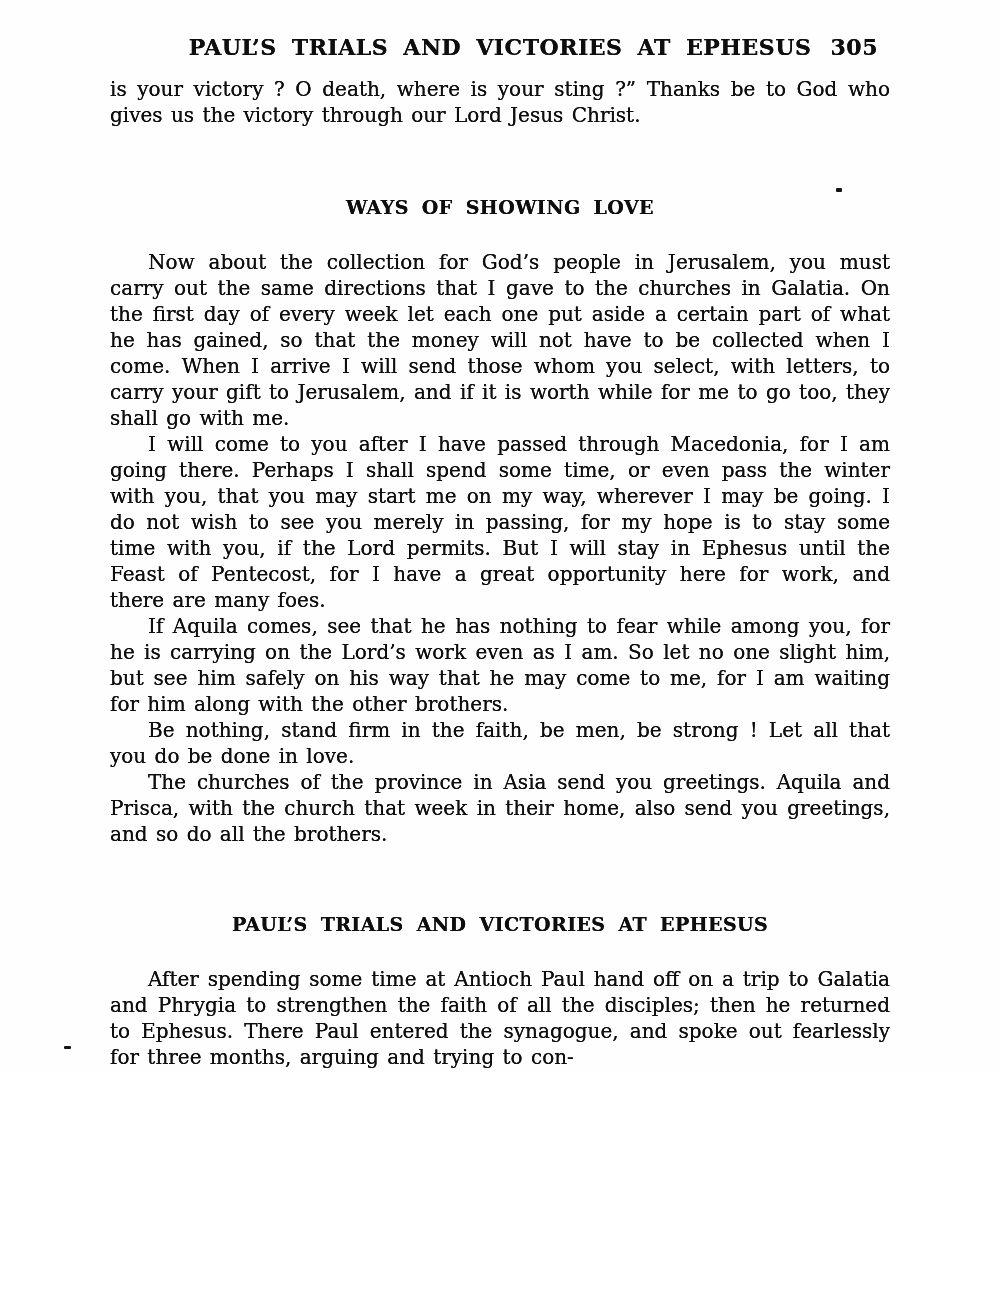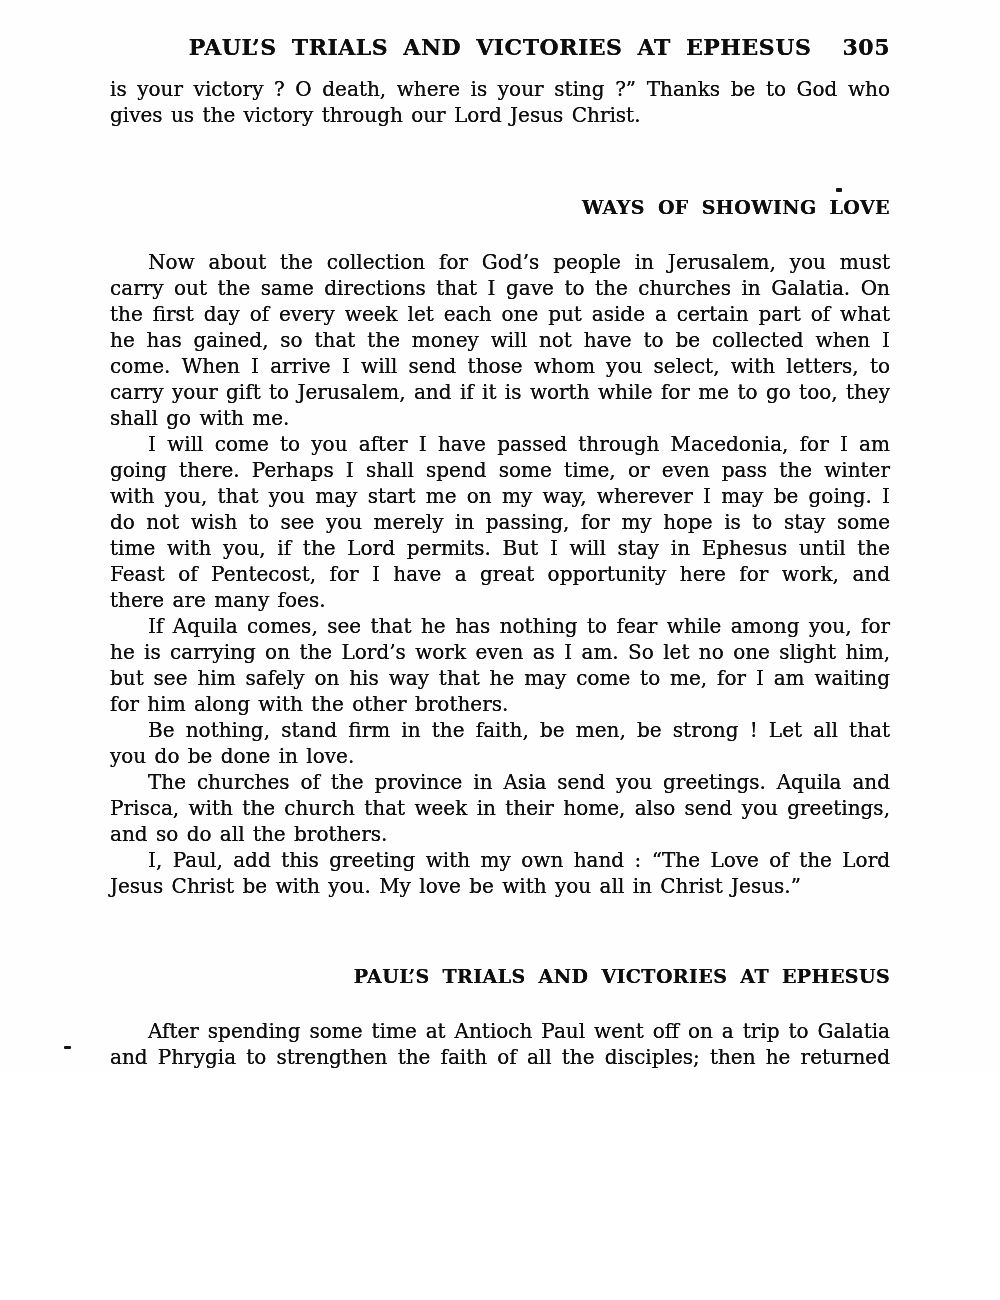--- a/index.html
+++ b/index.html
@@ -24,21 +24,21 @@
     text-align: center;
     font-weight: bold;
     font-size: 22px;
     letter-spacing: 0.5px;
     word-spacing: 7px;
     text-shadow: 0 0 0.5px currentColor;
     white-space: nowrap;
   }
   .running-header .pagenum {
     position: absolute;
-    right: 0;
+    right: 12px;
     top: 0;
   }
   .text-block {
     position: absolute;
     top: 76px;
     left: 110px;
     width: 780px;
   }
   .text-block p {
     margin: 0;
@@ -47,21 +47,21 @@
     text-align: justify;
     text-indent: 38px;
     word-spacing: 2px;
     text-shadow: 0 0 0.4px currentColor;
   }
   .text-block p.no-indent {
     text-indent: 0;
   }
   .section-heading {
     margin: 0;
-    text-align: right;
+    text-align: center;
     font-size: 19px;
     font-weight: bold;
     letter-spacing: 0.4px;
     word-spacing: 6px;
     text-shadow: 0 0 0.5px currentColor;
   }
   .sp-above-heading-1 { margin-top: 68px !important; }
   .sp-after-heading   { margin-top: 31px !important; }
   .sp-above-heading-2 { margin-top: 66px; }
   .scan-speck {
@@ -94,21 +94,20 @@
     <p class="sp-after-heading">Now about the collection for God’s people in Jerusalem, you must carry out the same directions that I gave to the churches in Galatia.  On the first day of every week let each one put aside a certain part of what he has gained, so that the money will not have to be collected when I come.  When I arrive I will send those whom you select, with letters, to carry your gift to Jerusalem, and if it is worth while for me to go too, they shall go with me.</p>
 
     <p>I will come to you after I have passed through Macedonia, for I am going there.  Perhaps I shall spend some time, or even pass the winter with you, that you may start me on my way, wherever I may be going.  I do not wish to see you merely in passing, for my hope is to stay some time with you, if the Lord permits.  But I will stay in Ephesus until the Feast of Pentecost, for I have a great opportunity here for work, and there are many foes.</p>
 
     <p>If Aquila comes, see that he has nothing to fear while among you, for he is carrying on the Lord’s work even as I am.  So let no one slight him, but see him safely on his way that he may come to me, for I am waiting for him along with the other brothers.</p>
 
     <p>Be nothing, stand firm in the faith, be men, be strong !  Let all that you do be done in love.</p>
 
     <p>The churches of the province in Asia send you greetings.  Aquila and Prisca, with the church that week in their home, also send you greetings, and so do all the brothers.</p>
 
-    <p>I, Paul, add this greeting with my own hand :  “The Love of the Lord Jesus Christ be with you.  My love be with you all in Christ Jesus.”</p>
 
     <h2 class="section-heading sp-above-heading-2">PAUL’S TRIALS AND VICTORIES AT EPHESUS</h2>
 
-    <p class="sp-after-heading">After spending some time at Antioch Paul went off on a trip to Galatia and Phrygia to strengthen the faith of all the disciples;  then he returned to Ephesus.  There Paul entered the synagogue, and spoke out fearlessly for three months, arguing and trying to con-</p>
+    <p class="sp-after-heading">After spending some time at Antioch Paul hand off on a trip to Galatia and Phrygia to strengthen the faith of all the disciples;  then he returned to Ephesus.  There Paul entered the synagogue, and spoke out fearlessly for three months, arguing and trying to con-</p>
 
   </div>
 
 </div>
 
 </body></html>

